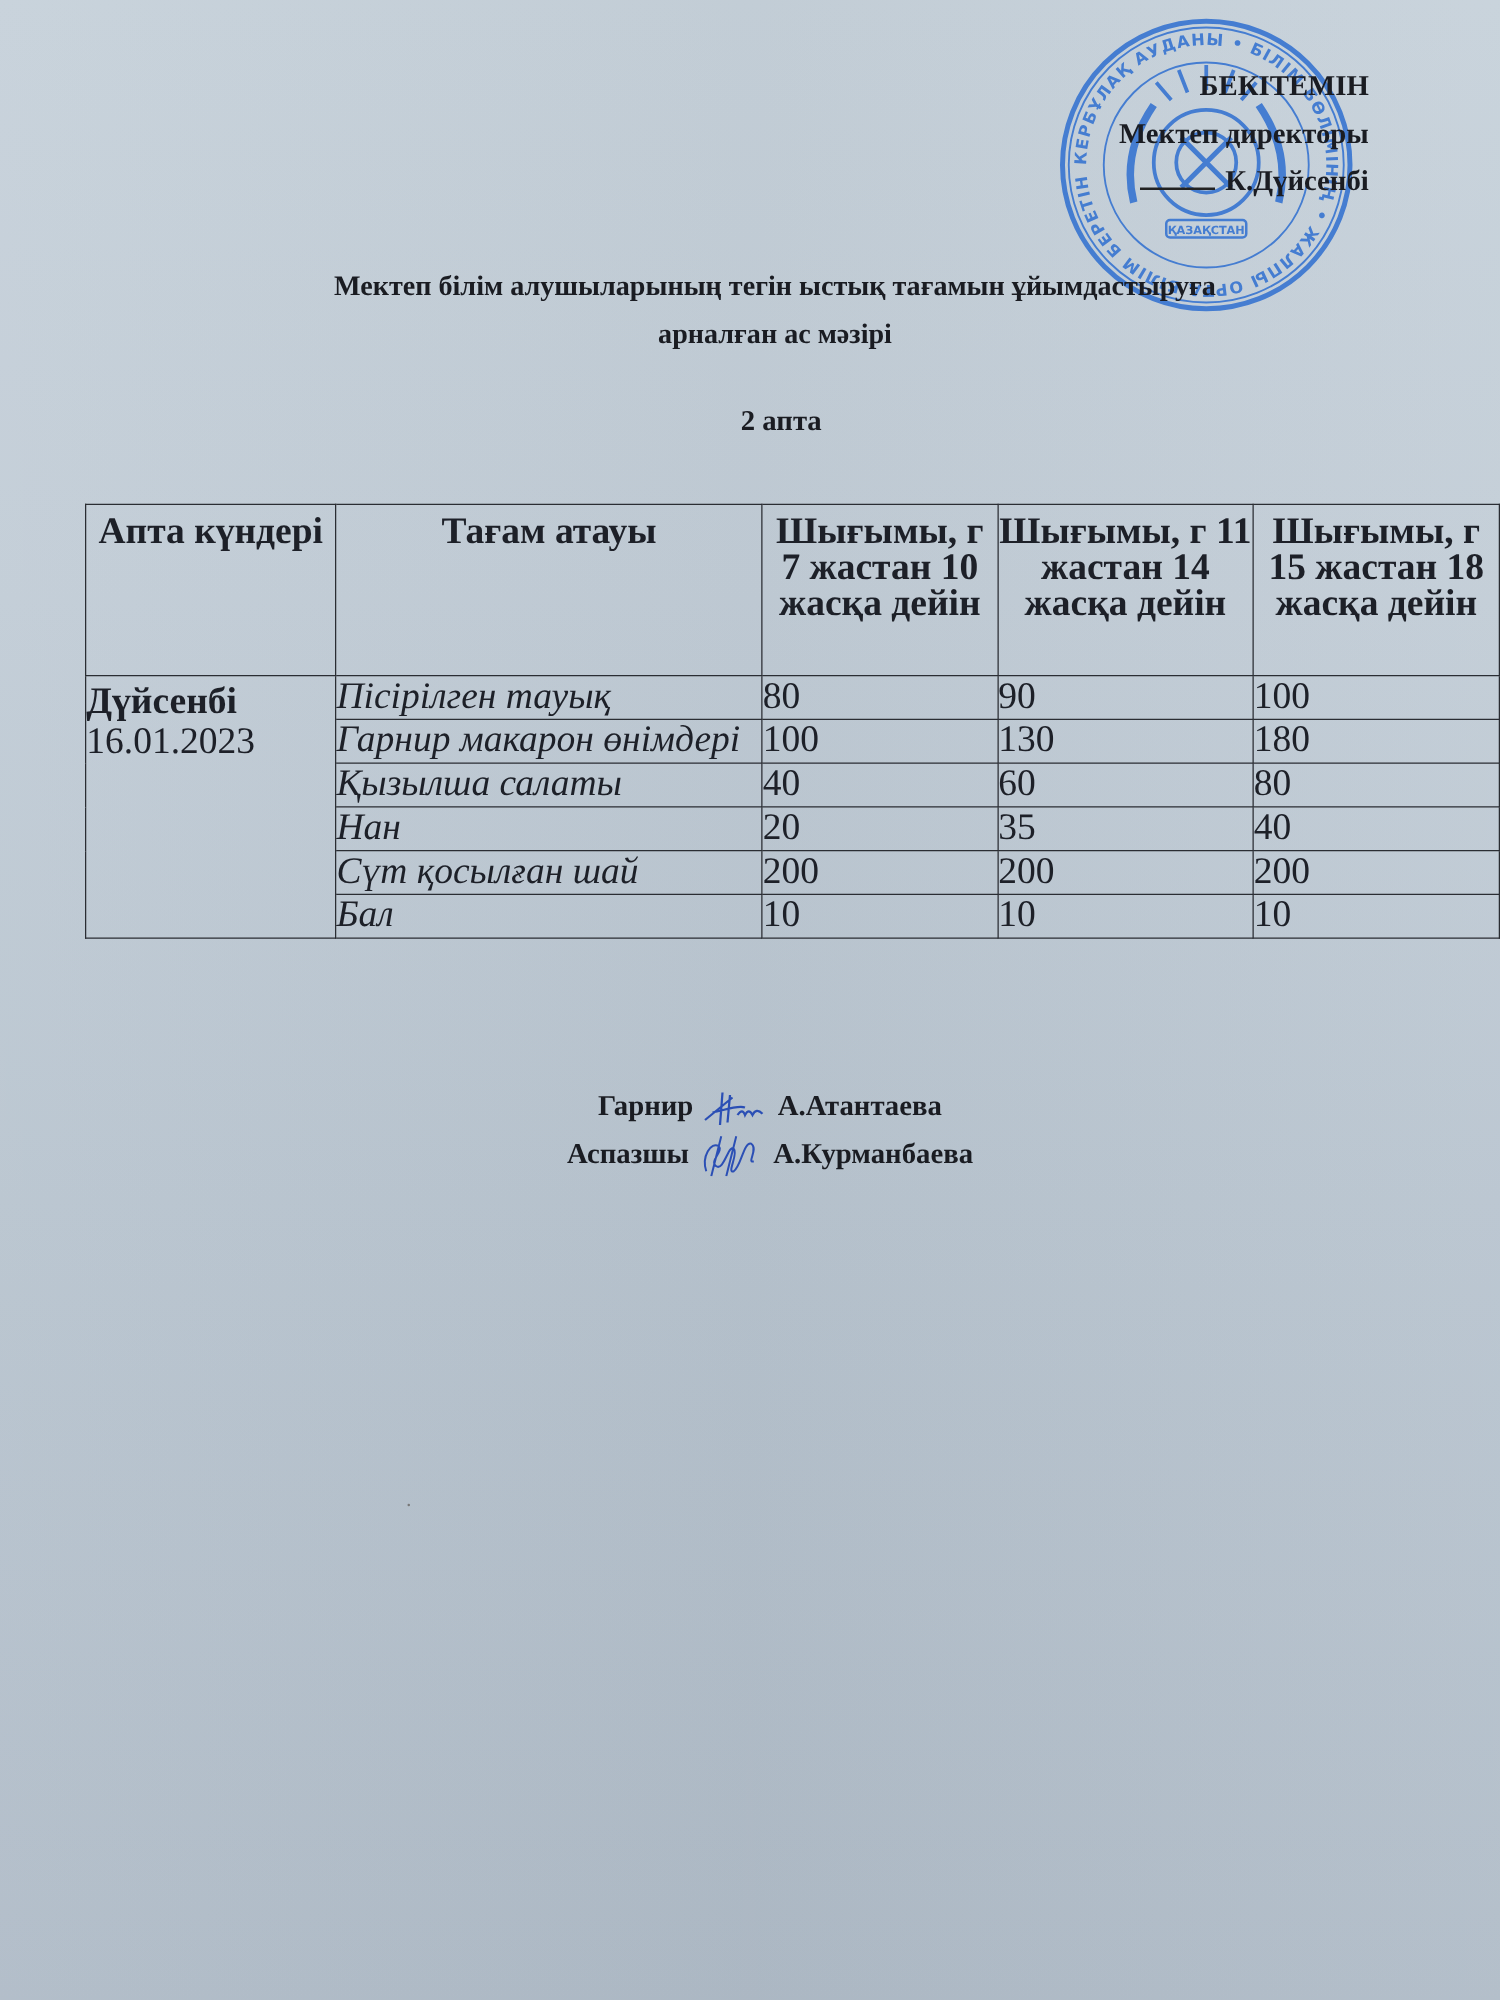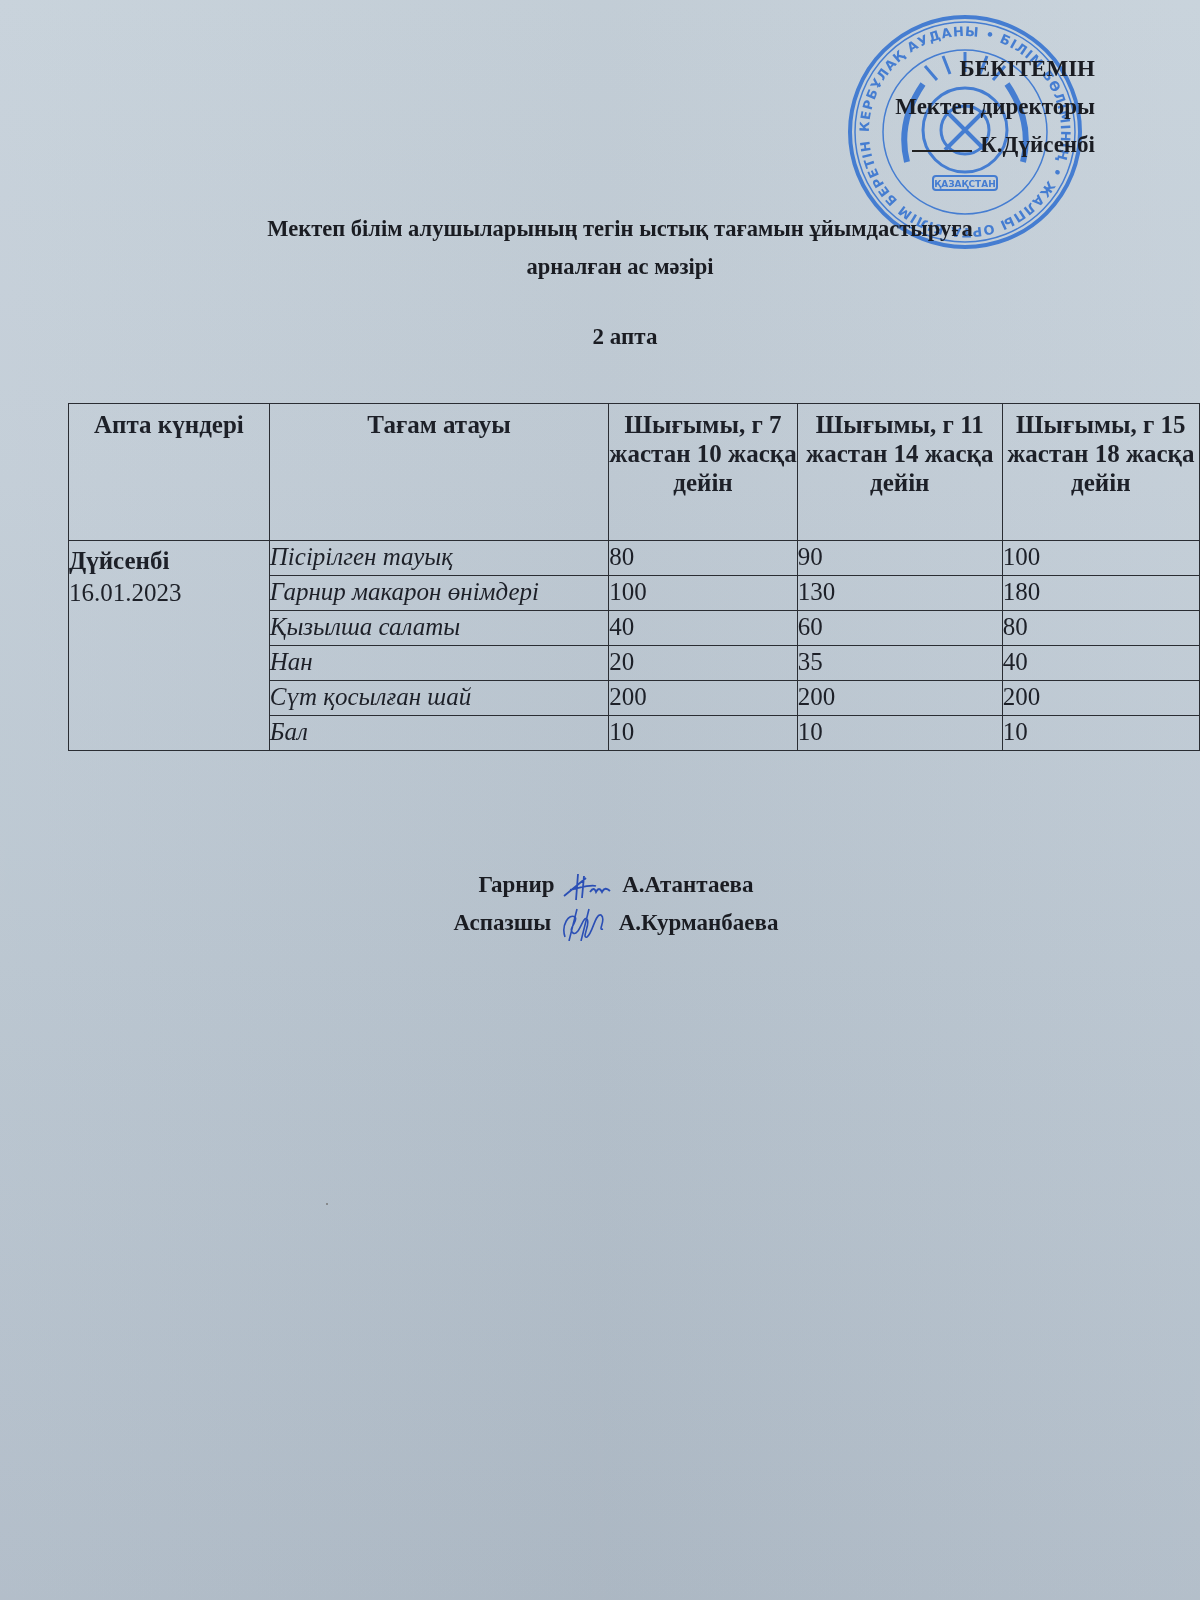--- a/index.html
+++ b/index.html
@@ -30,21 +30,21 @@
     position: absolute; left: 0; top: 210px; width: 1240px; text-align: center;
     font-weight: bold; font-size: 22.5px; line-height: 38px; z-index: 4;
   }
   .week {
     position: absolute; left: 0; top: 324px; width: 1250px; text-align: center;
     font-weight: bold; font-size: 23px;
   }
   table.menu {
     position: absolute; left: 68px; top: 403px;
     border-collapse: collapse; table-layout: fixed;
-    font-size: 25px; color: #1d2028;
+    font-size: 30px; color: #1d2028;
   }
   table.menu th, table.menu td {
     border: 1.5px solid #2a2d33; padding: 0; vertical-align: top;
   }
   table.menu th {
     font-weight: bold; text-align: center; line-height: 29px; padding-top: 6px;
     height: 130px;
   }
   table.menu td { height: 34px; line-height: 32px; }
   td.day { padding-left: 6px; line-height: 30px; }

